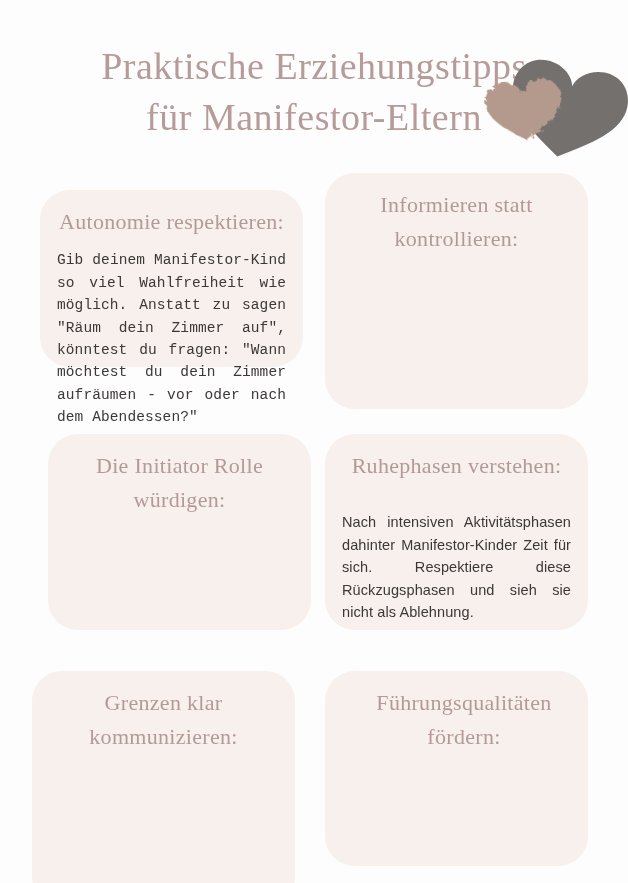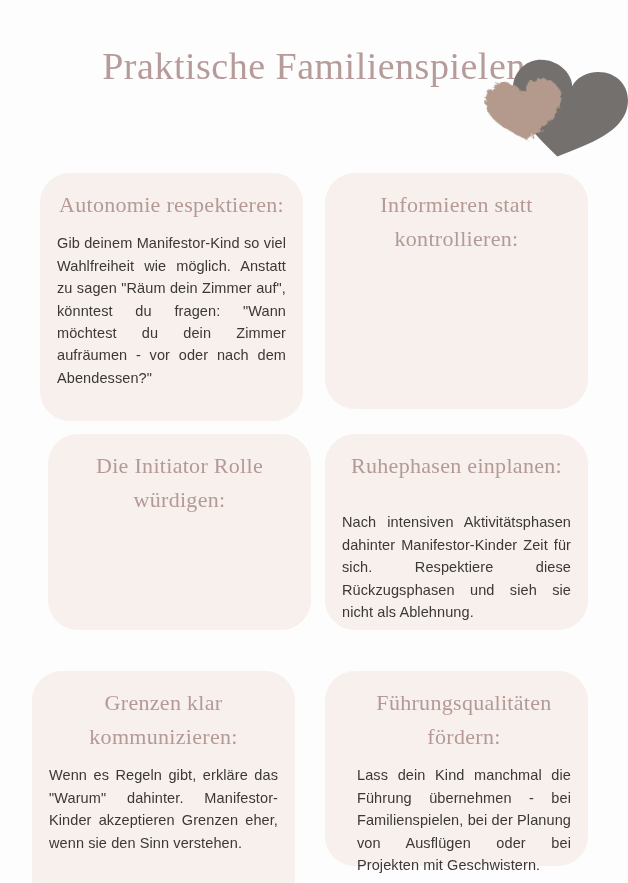--- a/index.html
+++ b/index.html
@@ -55,37 +55,38 @@
     margin: 0 -8px 10px -8px;
   }
   .card p {
     font-size: 14.5px;
     line-height: 1.55;
     color: #3b3837;
     letter-spacing: 0.1px;
     text-align: justify;
     margin: 0;
   }
-  .c1 { left: 40px;  top: 173px; height: 248px; }
+  .c1 { left: 40px;  top: 190px; height: 177px; }
   .c2 { left: 325px; top: 173px; height: 236px; }
   .c3 { left: 48px;  top: 434px; height: 196px; }
   .c4 { left: 325px; top: 434px; height: 196px; }
   .c5 { left: 32px;  top: 671px; height: 236px; }
   .c6 { left: 325px; top: 671px; height: 195px; padding-left: 32px; }
-  .c1 p { margin-top: 8px; }
+  .c1 p { margin-top: 8px; font-family: Liberation Mono, monospace; }
   .c4 p { margin-top: 28px; }
   .c5 p { margin-top: 8px; }
 </style>
 </head>
 <body>
 
 <div class="page">
 
   <h1 class="title">
-    <span>Praktische Familienspielen</span><br>
+    <span>Praktische Erziehungstipps</span><br>
+    <span>für Manifestor-Eltern</span>
   </h1>
 
   <svg class="hearts" viewBox="0 0 152 106" xmlns="http://www.w3.org/2000/svg" aria-hidden="true">
     <defs>
       <filter id="chalk" x="-40%" y="-40%" width="180%" height="180%">
         <feTurbulence type="fractalNoise" baseFrequency="0.12" numOctaves="4" seed="7" result="n"></feTurbulence>
         <feDisplacementMap in="SourceGraphic" in2="n" scale="9"></feDisplacementMap>
       </filter>
     </defs>
     <path d="M0 -18 C -2 -28, -14 -36, -26 -36 C -42 -36, -52 -24, -52 -10 C -52 12, -28 28, 0 46 C 28 28, 52 12, 52 -10 C 52 -24, 42 -36, 26 -36 C 14 -36, 2 -28, 0 -18 Z" transform="translate(90,52) rotate(12) scale(1.12)" fill="#74706d"></path>
@@ -99,27 +100,25 @@
 
   <div class="card c2">
     <h2>Informieren statt kontrollieren:</h2>
   </div>
 
   <div class="card c3">
     <h2>Die Initiator Rolle würdigen:</h2>
   </div>
 
   <div class="card c4">
-    <h2>Ruhephasen einplanen:</h2>
+    <h2>Ruhephasen verstehen:</h2>
     <p>Nach intensiven Aktivitätsphasen dahinter Manifestor-Kinder Zeit für sich. Respektiere diese Rückzugsphasen und sieh sie nicht als Ablehnung.</p>
   </div>
 
   <div class="card c5">
     <h2>Grenzen klar kommunizieren:</h2>
-    <p>Wenn es Regeln gibt, erkläre das "Warum" dahinter. Manifestor-Kinder akzeptieren Grenzen eher, wenn sie den Sinn verstehen.</p>
   </div>
 
   <div class="card c6">
     <h2>Führungsqualitäten fördern:</h2>
-    <p>Lass dein Kind manchmal die Führung übernehmen - bei Familienspielen, bei der Planung von Ausflügen oder bei Projekten mit Geschwistern.</p>
   </div>
 
 </div>
 
 </body></html>

